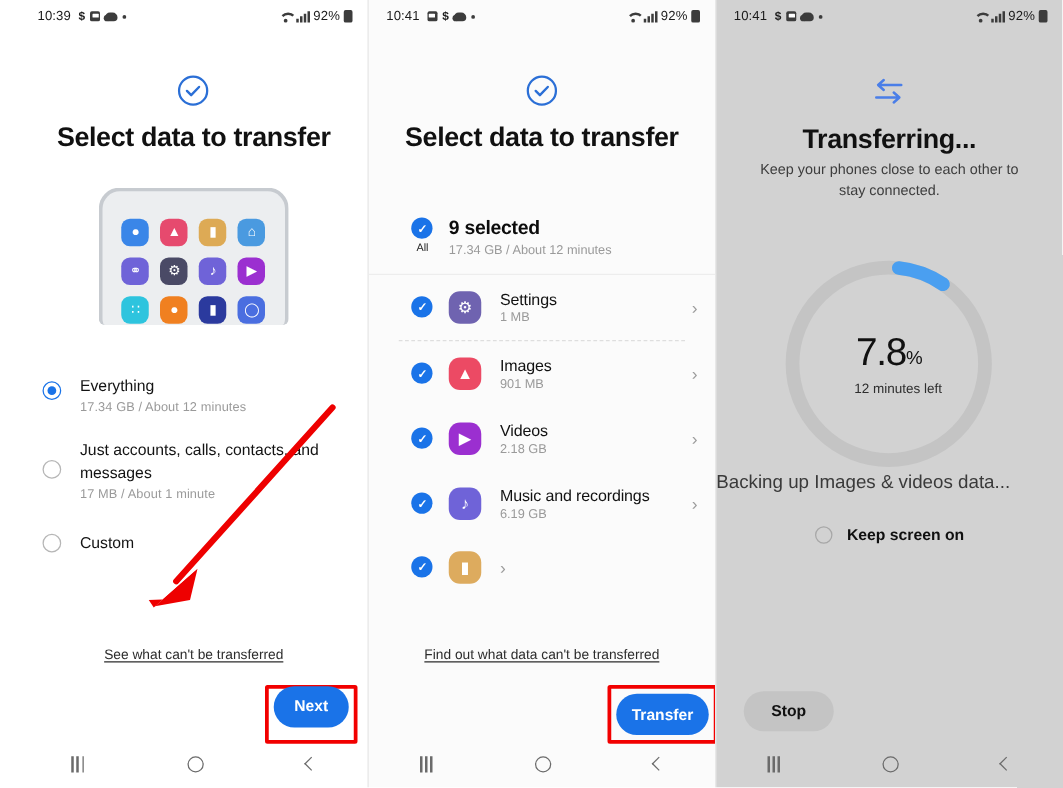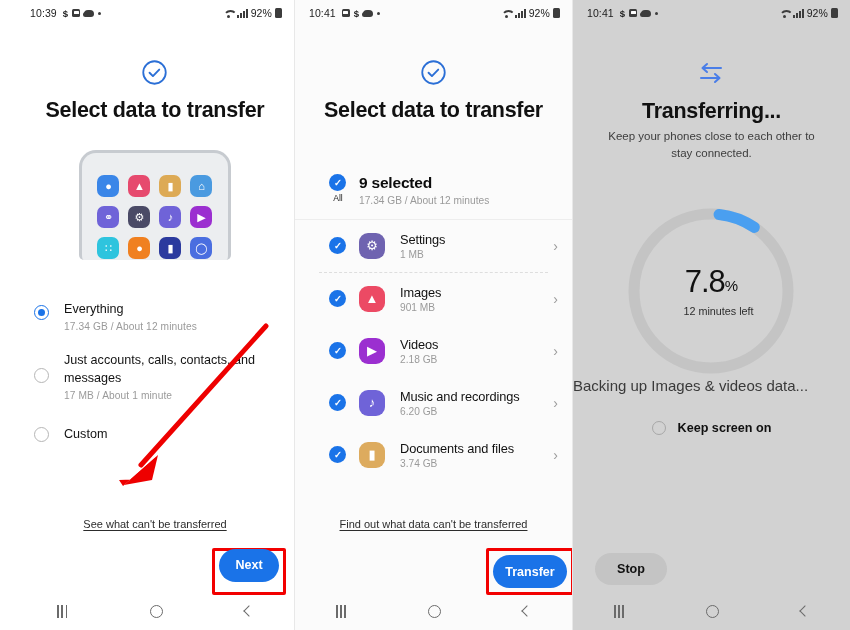--- a/index.html
+++ b/index.html
@@ -329,34 +329,30 @@
         <div class="chev">›</div>
       </div>
 
       <div class="list-row">
         <div class="sel-cb-col" style="padding-left:0">
             <div class="cb-blue">✓</div>
           </div>
         <div class="row-ico" style="background:#6f63d8">♪</div>
         <div class="row-txt">
           <div class="row-title">Music and recordings</div>
-          <div class="row-sub">6.20 GB</div>
+          <div class="row-sub">6.19 GB</div>
         </div>
         <div class="chev">›</div>
       </div>
 
       <div class="list-row">
         <div class="sel-cb-col" style="padding-left:0">
             <div class="cb-blue">✓</div>
           </div>
         <div class="row-ico" style="background:#ddab5e">▮</div>
-        <div class="row-txt">
-          <div class="row-title">Documents and files</div>
-          <div class="row-sub">3.74 GB</div>
-        </div>
         <div class="chev">›</div>
       </div>
     </div>
 
     <div class="foot-link" style="top:518px">Find out what data can't be transferred</div>
 
     <div class="redbox" style="left:191px; top:548px; width:88px; height:47px;"></div>
     <div class="cta-wrap" style="left:198px; top:555px; width:74px; height:33px;">
       <div class="cta-btn" style="width:74px;height:33px;">Transfer</div>
     </div>

